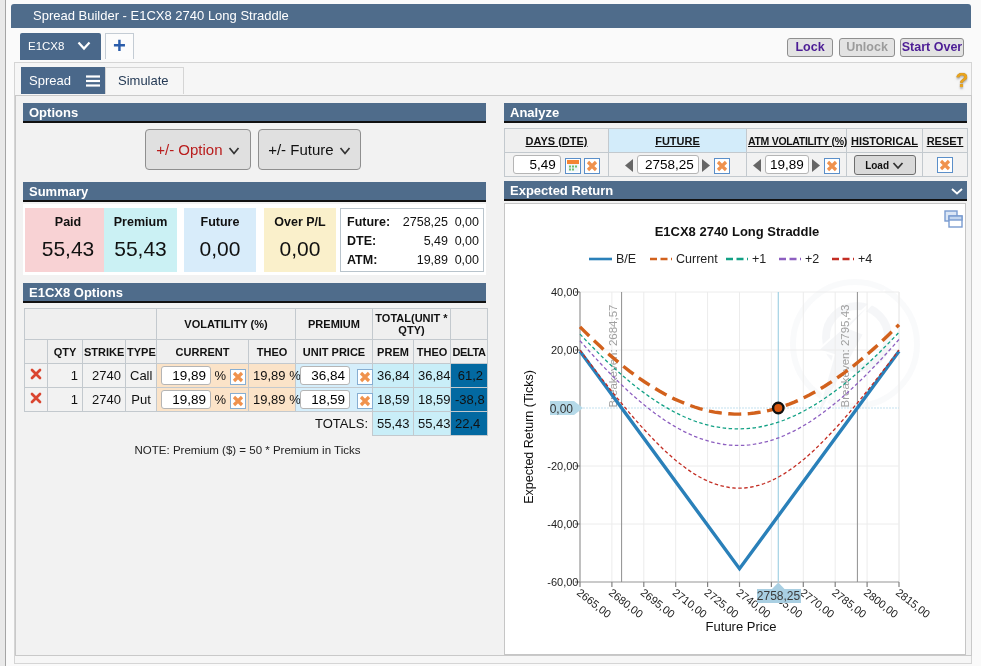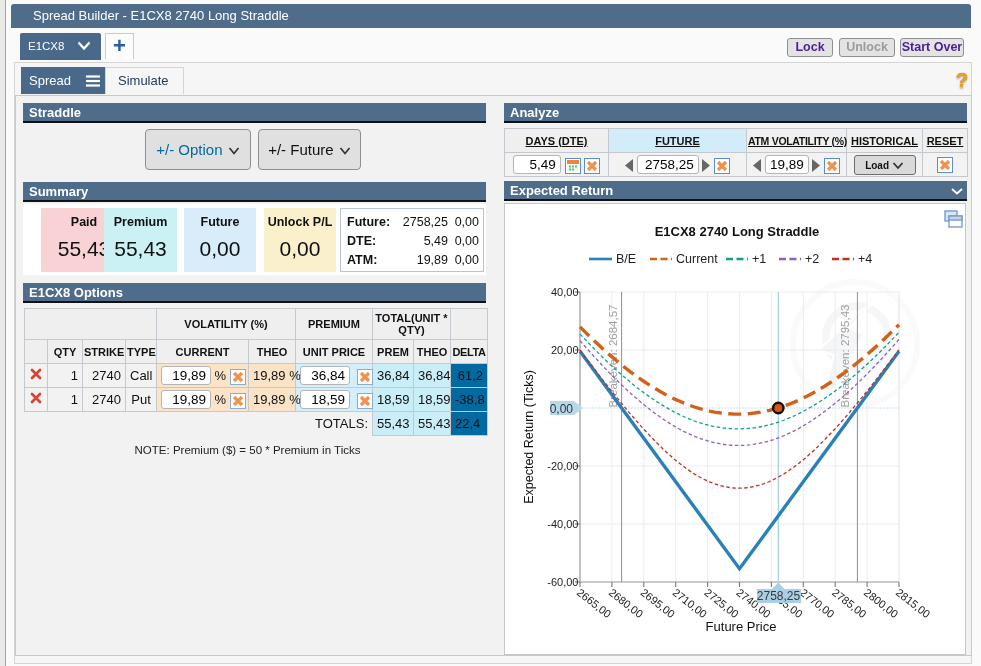--- a/index.html
+++ b/index.html
@@ -49,44 +49,44 @@
         <line x1="0" y1="6" x2="14" y2="6"></line>
         <line x1="0" y1="10.5" x2="14" y2="10.5"></line>
       </g>
     </svg>
 </div>
 <div class="abs" style="left:105px;top:67px;width:79px;height:27px;background:#f6f6f6;border:1px solid #d5d5d5;border-bottom:none;color:#243a55;font-size:13px;line-height:26px;padding-left:12px;">Simulate</div>
 <div class="abs" style="left:953px;top:68px;width:18px;height:22px;color:#eaa41d;font-size:21px;font-weight:bold;text-align:center;text-shadow:0 2px 2px rgba(130,130,130,0.55), 0 0 1px #8a5c00;">?</div>
 
 <div class="abs" style="left:15px;top:95px;width:957px;height:561px;background:#f2f2f2;border:1px solid #c9c9c9;"></div>
 
-<div class="abs sechead" style="left:23px;top:103px;width:463px;height:20px;">Straddle</div>
-<div class="abs" style="left:145px;top:129px;width:106px;height:41px;background:#e0e0e0;border:1px solid #8f8f8f;border-radius:4px;font-size:15px;color:#0369a1;text-align:center;line-height:39px;">+/- Option <svg width="12" height="8" viewBox="0 0 12 8" style="vertical-align:middle;margin-left:1px;">
+<div class="abs sechead" style="left:23px;top:103px;width:463px;height:20px;">Options</div>
+<div class="abs" style="left:145px;top:129px;width:106px;height:41px;background:#e0e0e0;border:1px solid #8f8f8f;border-radius:4px;font-size:15px;color:#b91c1c;text-align:center;line-height:39px;">+/- Option <svg width="12" height="8" viewBox="0 0 12 8" style="vertical-align:middle;margin-left:1px;">
       <path d="M1.5 1 L6 6.5 L10.5 1" fill="none" stroke="#333" stroke-width="1.7"></path>
     </svg></div>
 <div class="abs" style="left:258px;top:129px;width:103px;height:41px;background:#e0e0e0;border:1px solid #8f8f8f;border-radius:4px;font-size:15px;color:#111;text-align:center;line-height:39px;">+/- Future <svg width="12" height="8" viewBox="0 0 12 8" style="vertical-align:middle;margin-left:1px;">
       <path d="M1.5 1 L6 6.5 L10.5 1" fill="none" stroke="#333" stroke-width="1.7"></path>
     </svg></div>
 
 <div class="abs sechead" style="left:23px;top:182px;width:463px;height:20px;">Summary</div>
 <div class="abs" style="left:23px;top:204px;width:463px;height:71px;background:#fff;"></div>
-<div class="abs sumbox" style="left:41px;top:208px;width:86px;background:#f8d2d4;">
+<div class="abs sumbox" style="left:25px;top:208px;width:86px;background:#f8d2d4;">
   <div class="sl">Paid</div>
     <div class="sv">55,43</div>
   </div>
 <div class="abs sumbox" style="left:104px;top:208px;width:73px;background:#cbf1f4;">
   <div class="sl">Premium</div>
     <div class="sv">55,43</div>
   </div>
 <div class="abs sumbox" style="left:184px;top:208px;width:72px;background:#d8ecfa;">
   <div class="sl">Future</div>
     <div class="sv">0,00</div>
   </div>
 <div class="abs sumbox" style="left:264px;top:208px;width:72px;background:#faf0cb;">
-  <div class="sl">Unlock P/L</div>
+  <div class="sl">Over P/L</div>
     <div class="sv">0,00</div>
   </div>
 <div class="abs" style="left:340px;top:208px;width:144px;height:64px;background:#fff;border:1px solid #b9c4cc;font-size:12.5px;color:#111;padding:3px 4px 0 6px;">
   <table style="width:100%;border-collapse:collapse;font-size:12.5px;">
   <tbody>
         <tr>
           <td style="font-weight:bold;padding:2.5px 0;">Future:</td>
           <td style="text-align:right;">2758,25</td>
           <td style="text-align:right;width:31px;">0,00</td>
         </tr>

